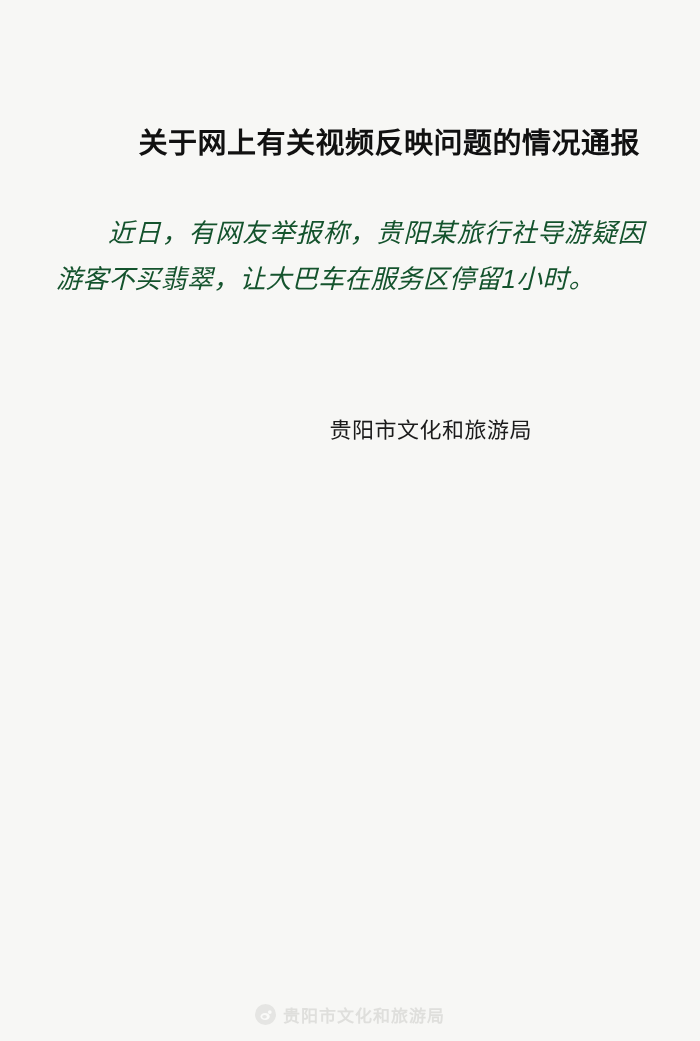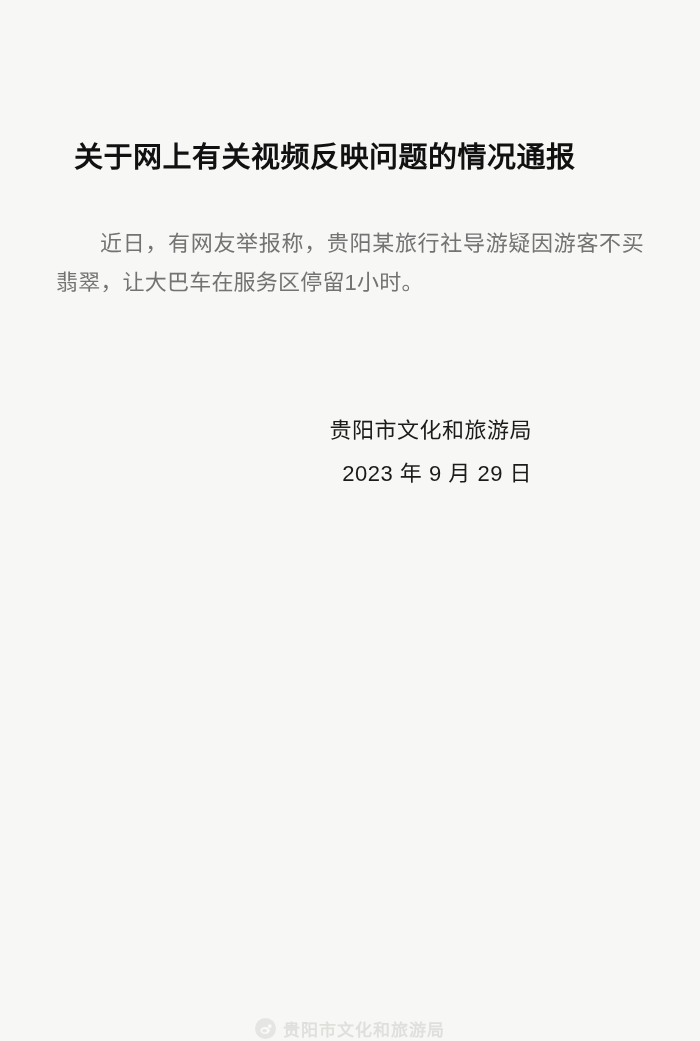--- a/index.html
+++ b/index.html
@@ -20,43 +20,44 @@
   .page {
     width: 700px;
     height: 1041px;
     box-sizing: border-box;
     padding: 0 56px;
     position: relative;
     background: #f7f7f5;
   }
 
   .doc-title {
-    margin: 18px;
+    margin: 4px;
     padding-top: 118px;
-    text-align: left;
+    text-align: right;
     font-size: 29px;
     font-weight: 700;
     letter-spacing: 0.5px;
     line-height: 1.5;
     color: #111111;
   }
 
   .body-block {
     margin-top: 44px;
   }
 
   .para {
     margin: 0 0 2px 0;
-    font-size: 22px;
+    font-size: 26px;
     line-height: 1.78;
     text-align: justify;
     text-justify: inter-ideograph;
     text-indent: 2em;
-    color: #737373;
+    color: #14532d;
     letter-spacing: 0.2px;
+    font-style: italic;
   }
 
   .signature-block {
     margin-top: 108px;
     text-align: right;
     padding-right: 112px;
   }
 
   .sign-org {
     font-size: 22px;
@@ -113,21 +114,20 @@
 <div class="page">
 
   <h1 class="doc-title">关于网上有关视频反映问题的情况通报</h1>
 
   <div class="body-block">
     <p class="para">近日，有网友举报称，贵阳某旅行社导游疑因游客不买翡翠，让大巴车在服务区停留1小时。</p>
   </div>
 
   <div class="signature-block">
     <div class="sign-org">贵阳市文化和旅游局</div>
-    <div class="sign-date">2023 年 9 月 29 日</div>
   </div>
 
   <div class="watermark">
     <span class="wm-logo">
       <svg width="14" height="14" viewBox="0 0 24 24" aria-hidden="true">
         <ellipse cx="10.5" cy="14.5" rx="8" ry="6" fill="#ffffff"></ellipse>
         <ellipse cx="9.5" cy="14.8" rx="4" ry="3" fill="#c9c9c6"></ellipse>
         <circle cx="18.5" cy="7" r="3.2" fill="#ffffff"></circle>
       </svg>
     </span>

